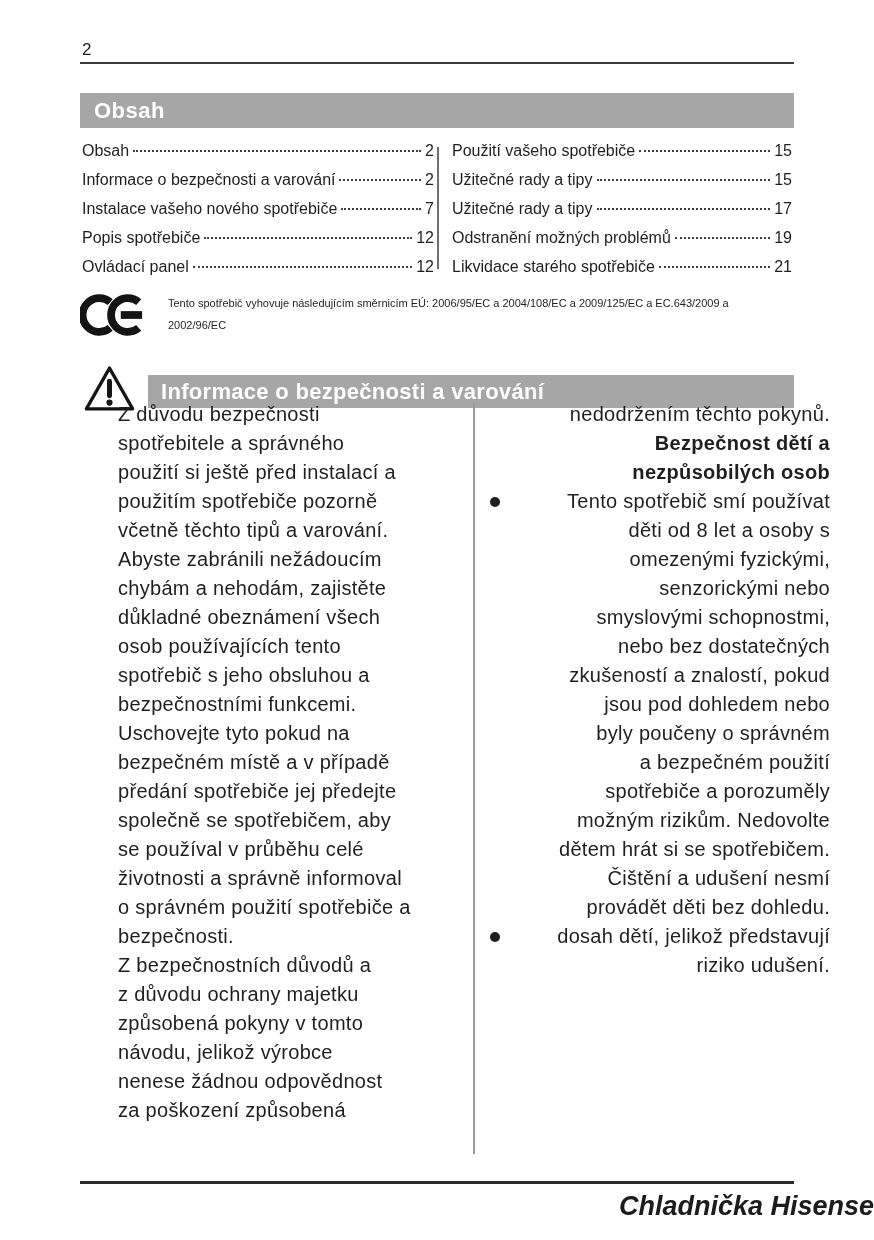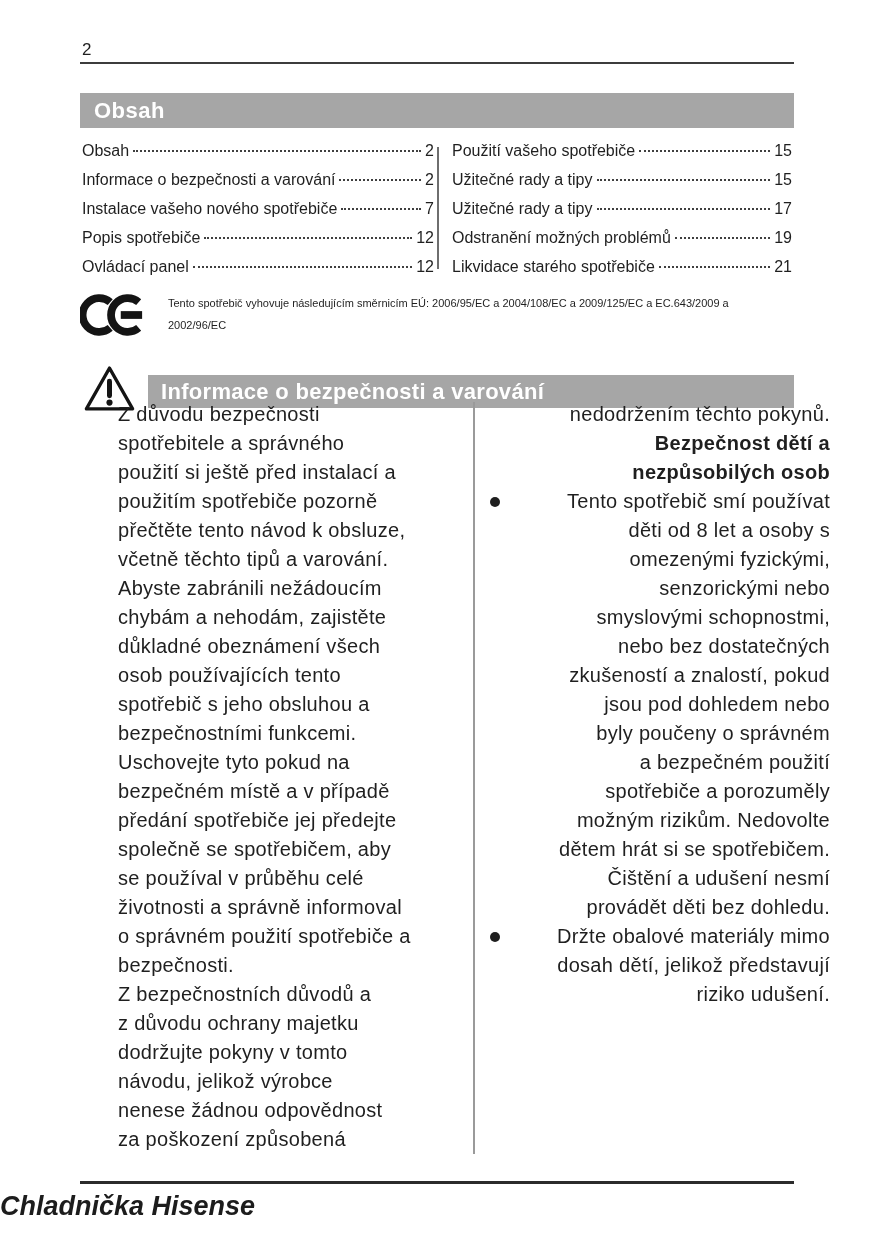--- a/index.html
+++ b/index.html
@@ -46,21 +46,21 @@
   .body-col-right { left:372px; width:342px;text-align:right; }
   .body-divider { position:absolute; left:357px; top:2px; width:2px; height:752px; background:#9a9a9a; }
 
   .bodyline { font-size:20px; line-height:29px; letter-spacing:.3px; white-space:nowrap; }
   .bodyline.heading { font-weight:bold; }
   .bullet-item { position:relative; padding-left:27px; }
   .bullet-dot { position:absolute; left:2px; top:10px; width:10px; height:10px; border-radius:50%; background:#1f1f1f; }
 
   .footer-rule { position:absolute; left:80px; top:1181px; width:714px; height:3px; background:#2b2b2b; }
   .footer-text {
-    position:absolute; left:0; top:1191px; width:874px; text-align:left;
+    position:absolute; left:0; top:1191px; width:874px; text-align:right;
     font-size:27px; font-weight:bold; font-style:italic; color:#1c1c1c;
   }
   svg { display:block; }
 </style>
 </head>
 <body>
 
 <div class="page-number">2</div>
 <div class="top-rule"></div>
 
@@ -145,39 +145,38 @@
     <span>Informace o bezpečnosti a varování</span>
   </div>
 </div>
 
 <div class="body-area">
   <div class="body-col body-col-left">
       <div class="bodyline">Z důvodu bezpečnosti</div>
       <div class="bodyline">spotřebitele a správného</div>
       <div class="bodyline">použití si ještě před instalací a</div>
       <div class="bodyline">použitím spotřebiče pozorně</div>
-      <div class="bodyline">přečtěte tento návod k obsluze,</div>
       <div class="bodyline">včetně těchto tipů a varování.</div>
       <div class="bodyline">Abyste zabránili nežádoucím</div>
       <div class="bodyline">chybám a nehodám, zajistěte</div>
       <div class="bodyline">důkladné obeznámení všech</div>
       <div class="bodyline">osob používajících tento</div>
       <div class="bodyline">spotřebič s jeho obsluhou a</div>
       <div class="bodyline">bezpečnostními funkcemi.</div>
       <div class="bodyline">Uschovejte tyto pokud na</div>
       <div class="bodyline">bezpečném místě a v případě</div>
       <div class="bodyline">předání spotřebiče jej předejte</div>
       <div class="bodyline">společně se spotřebičem, aby</div>
       <div class="bodyline">se používal v průběhu celé</div>
       <div class="bodyline">životnosti a správně informoval</div>
       <div class="bodyline">o správném použití spotřebiče a</div>
       <div class="bodyline">bezpečnosti.</div>
       <div class="bodyline">Z bezpečnostních důvodů a</div>
       <div class="bodyline">z důvodu ochrany majetku</div>
-      <div class="bodyline">dodržujte pokyny v tomto</div>
+      <div class="bodyline">způsobená pokyny v tomto</div>
       <div class="bodyline">návodu, jelikož výrobce</div>
       <div class="bodyline">nenese žádnou odpovědnost</div>
       <div class="bodyline">za poškození způsobená</div>
     </div>
   <div class="body-divider"></div>
   <div class="body-col body-col-right">
       <div class="bodyline">nedodržením těchto pokynů.</div>
       <div class="bodyline heading">Bezpečnost dětí a</div>
       <div class="bodyline heading">nezpůsobilých osob</div>
       <div class="bullet-item">
@@ -193,21 +192,20 @@
         <div class="bodyline">byly poučeny o správném</div>
         <div class="bodyline">a bezpečném použití</div>
         <div class="bodyline">spotřebiče a porozuměly</div>
         <div class="bodyline">možným rizikům. Nedovolte</div>
         <div class="bodyline">dětem hrát si se spotřebičem.</div>
         <div class="bodyline">Čištění a udušení nesmí</div>
         <div class="bodyline">provádět děti bez dohledu.</div>
       </div>
       <div class="bullet-item">
         <span class="bullet-dot"></span>
-        <div class="bodyline">Držte obalové materiály mimo</div>
         <div class="bodyline">dosah dětí, jelikož představují</div>
         <div class="bodyline">riziko udušení.</div>
       </div>
     </div>
 </div>
 
 <div class="footer-rule"></div>
 <div class="footer-text">Chladnička Hisense</div>
 
 </body></html>

